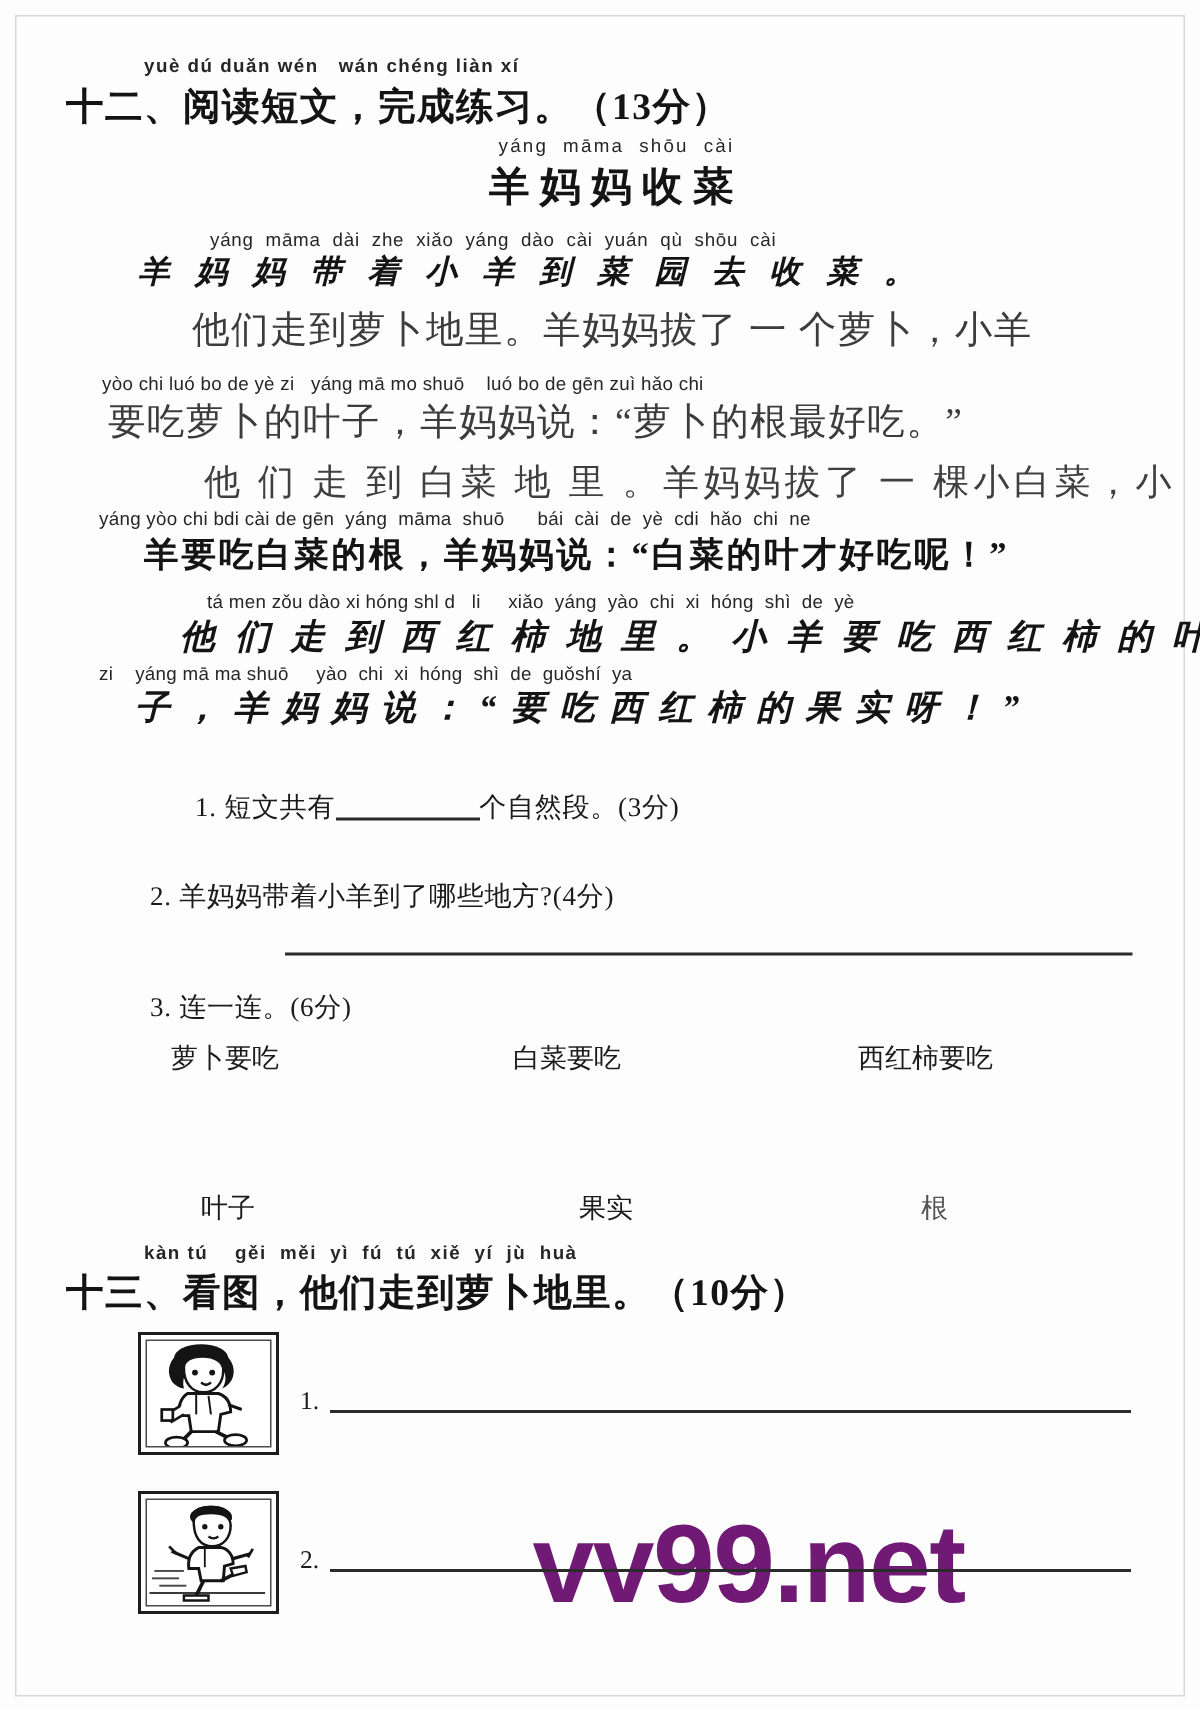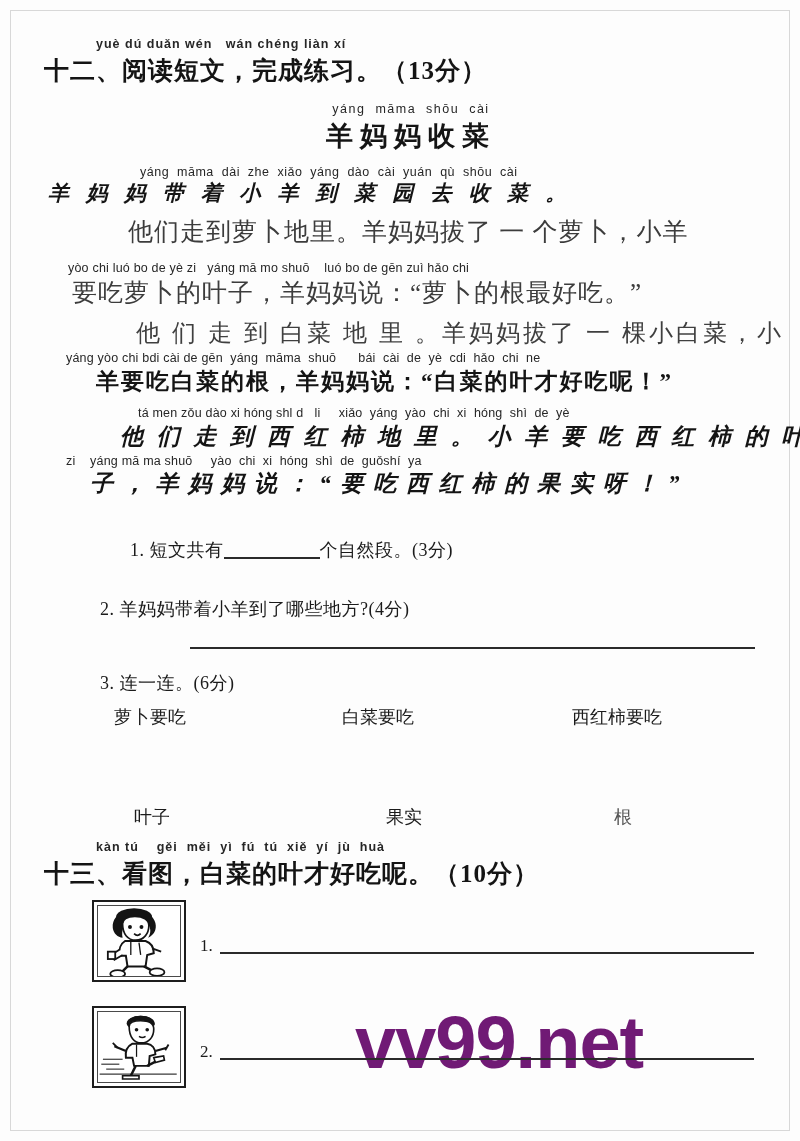--- a/index.html
+++ b/index.html
@@ -100,21 +100,21 @@
   }
 
   
   .line {
     margin-bottom: 3px;
   }
   .line .py { display: block; }
   .line .hz { display: block; }
 
   .p1-py  { margin-left: 140px; font-weight: normal; letter-spacing: .5px; }
-  .p1-hz  { margin-left: 48px; font-size: 21px; letter-spacing: 6px;
+  .p1-hz  { margin-left: 92px; font-size: 21px; letter-spacing: 6px;
             font-family: "Liberation Serif", serif; font-style: italic; font-weight: bold; }
 
   .p2a-py { margin-left: 135px; letter-spacing: .2px; }
   .p2a-hz { margin-left: 128px; font-size: 25px; letter-spacing: 1px; color: #3c3c3c; }
 
   .p2b-py { margin-left: 68px; font-weight: normal; letter-spacing: .2px; margin-top: 14px; }
   .p2b-hz { margin-left: 72px; font-size: 25px; letter-spacing: 1px; color: #3c3c3c; }
 
   .p3a-py { margin-left: 138px; font-weight: normal; letter-spacing: .2px; }
   .p3a-hz { margin-left: 136px; font-size: 24px; letter-spacing: 3px; color: #3f3f3f; }
@@ -213,21 +213,21 @@
 
   <div id="watermark">vv99.net</div>
 
   <div id="content">
 
     <div class="section" style="padding-top:38px;">
       <div class="py sec-head-py">yuè dú duǎn wén   wán chéng liàn xí</div>
       <div class="hz sec-head-hz">十二、阅读短文，完成练习。（13分）</div>
     </div>
 
-    <div style="margin-top:16px;">
+    <div style="margin-top:4px;">
       <div class="py title-py">yáng  māma  shōu  cài</div>
       <div class="hz title-hz">羊妈妈收菜</div>
     </div>
 
     <div style="margin-top:12px;">
 
       <div class="line">
         <span class="py p1-py">yáng  māma  dài  zhe  xiǎo  yáng  dào  cài  yuán  qù  shōu  cài</span>
         <span class="hz p1-hz">羊 妈 妈 带 着 小 羊 到 菜 园 去 收 菜 。</span>
       </div>
@@ -278,21 +278,21 @@
     </div>
 
     <div class="match-row" style="margin-top:70px;">
       <span class="match-item" style="left:134px;">叶子</span>
       <span class="match-item" style="left:386px;">果实</span>
       <span class="match-item" style="left:614px; color:#555;">根</span>
     </div>
 
     <div class="section" style="margin-top:6px;">
       <div class="py sec-head-py">kàn tú    gěi  měi  yì  fú  tú  xiě  yí  jù  huà</div>
-      <div class="hz sec-head-hz">十三、看图，白菜的叶才好吃呢。（10分）</div>
+      <div class="hz sec-head-hz">十三、看图，他们走到萝卜地里。（10分）</div>
     </div>
 
     <div class="pic-row" style="margin-top:10px;">
       <div class="pic-box">
         <div class="inner">
           <svg viewBox="0 0 100 90" width="82" height="74">
             <g fill="#141414">
 
               <path d="M36 10 C24 10 17 19 18 29 C19 36 24 40 30 41 C28 32 32 24 40 21 C48 18 58 20 62 26 C65 31 64 37 61 41 C68 38 72 31 70 23 C68 14 58 8 46 8 Z"></path>
               <ellipse cx="44" cy="16" rx="22" ry="11"></ellipse>

